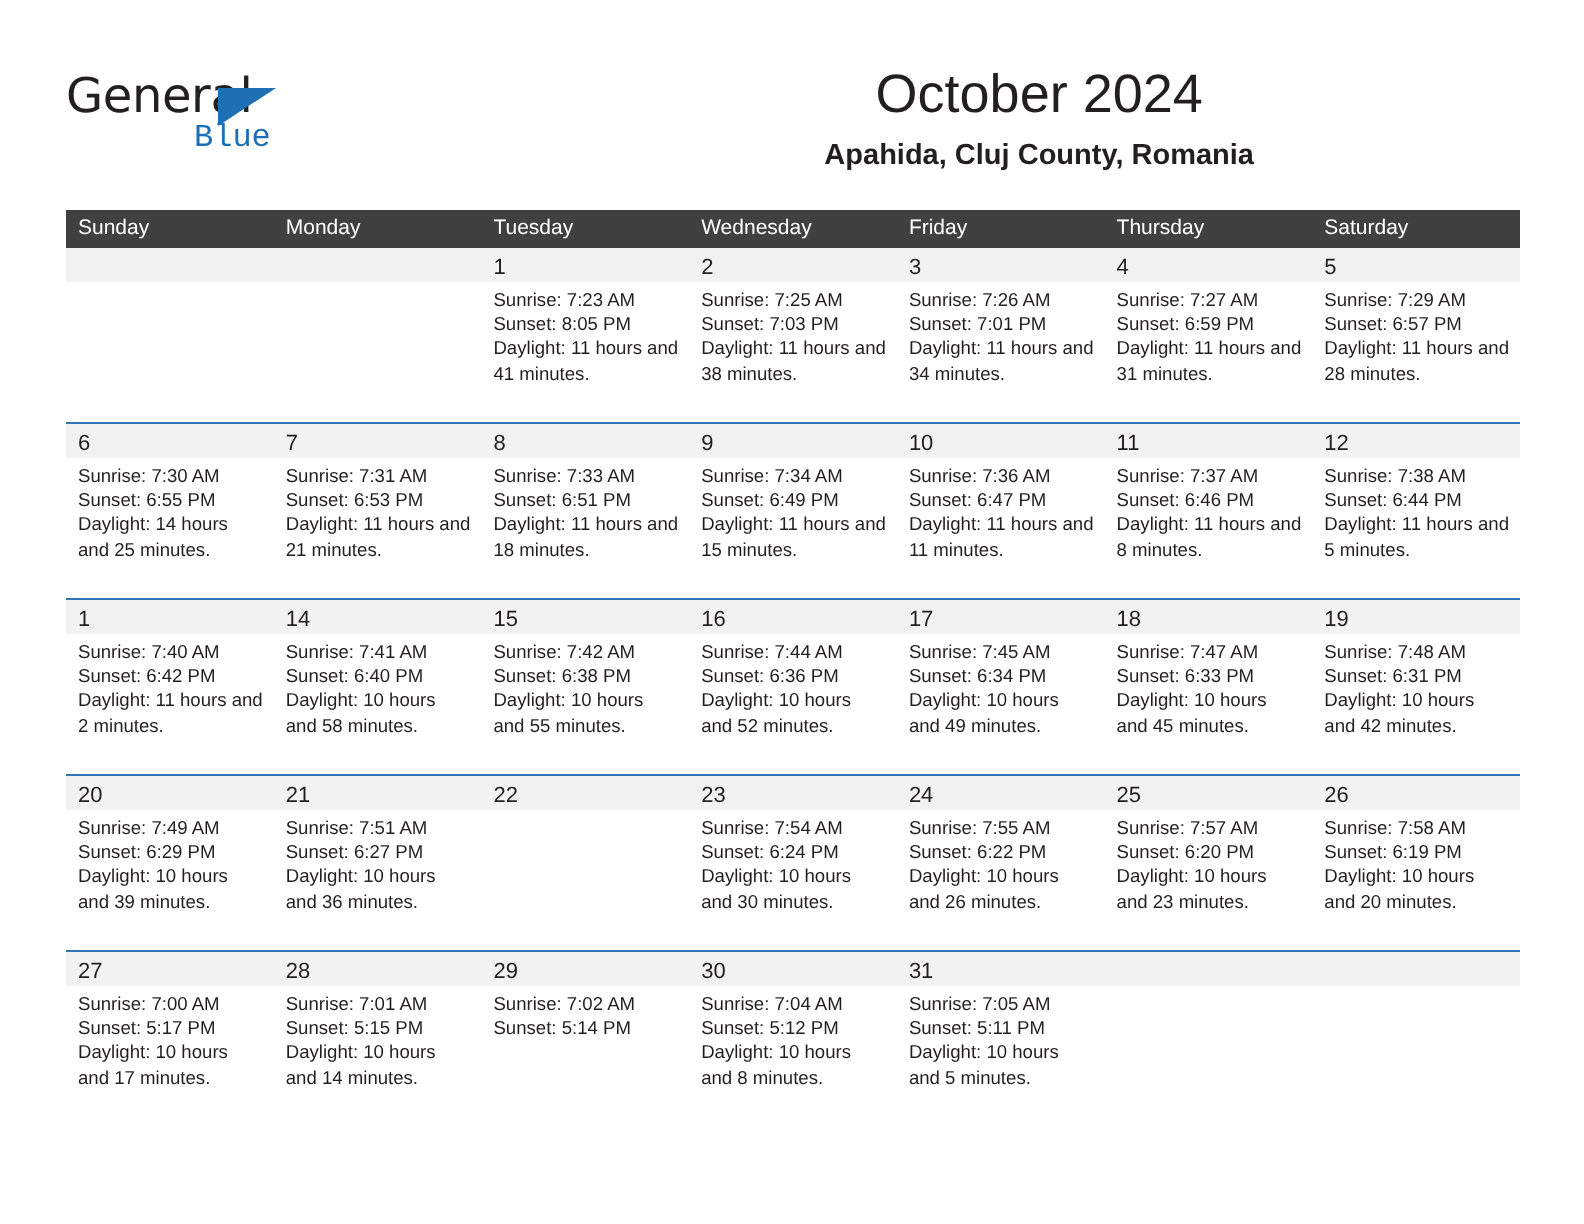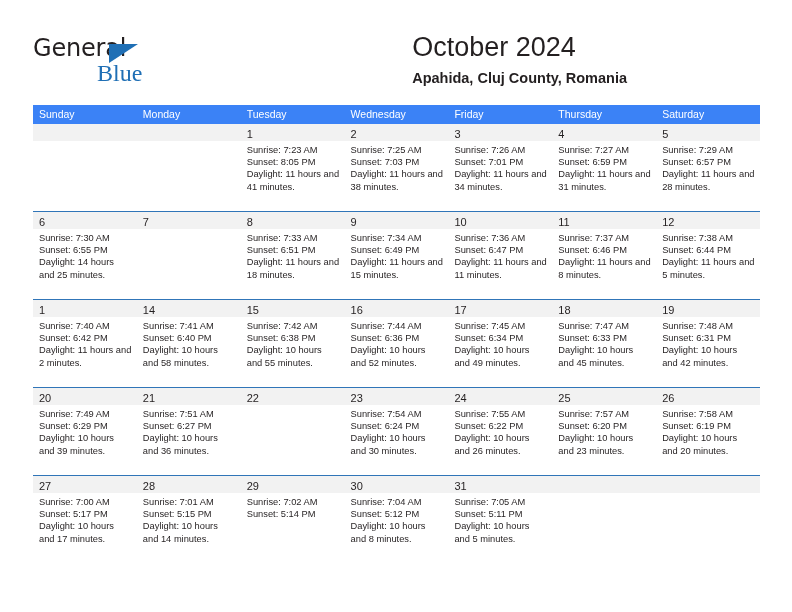--- a/index.html
+++ b/index.html
@@ -51,29 +51,29 @@
     top: 10px;
     width: 0;
     height: 0;
     border-left: 29px solid #1f6fb5;
     border-bottom: 19px solid transparent;
   }
   .logo-blue {
     position: absolute;
     left: 64px;
     top: 26px;
-    font-size: 24px;
+    font-size: 16px;
     color: #1f6fb5;
-    font-family: Liberation Serif, serif;
+    font-family: Liberation Mono, monospace;
   }
   .title-block {
     position: absolute;
     right: 0;
     top: 0;
-    text-align: left;
+    text-align: center;
   }
   .cal-title {
     font-size: 27px;
     font-weight: 400;
     color: #231f20;
     line-height: 34px;
     font-family: "Liberation Sans", sans-serif;
   }
   .cal-subtitle {
     font-size: 14.5px;
@@ -86,21 +86,21 @@
 
   
   .calendar {
     position: absolute;
     left: 33px;
     top: 105px;
     width: 727px;
   }
   .weekday-row {
     display: flex;
-    background: #3b82f6;
+    background: #404040;
     height: 19px;
   }
   .weekday {
     flex: 1 1 0;
     color: #ffffff;
     font-size: 10.5px;
     line-height: 19px;
     padding-left: 6px;
     box-sizing: border-box;
     white-space: nowrap;
@@ -225,20 +225,25 @@
           <div class="day">
             <div class="day-num-band"><span class="day-num">6</span></div>
             <div class="day-body">
               <div class="day-line">Sunrise: 7:30 AM</div>
               <div class="day-line">Sunset: 6:55 PM</div>
               <div class="day-line wrap">Daylight: 14 hours and 25 minutes.</div>
             </div>
           </div>
           <div class="day">
             <div class="day-num-band"><span class="day-num">7</span></div>
+            <div class="day-body">
+              <div class="day-line">Sunrise: 7:31 AM</div>
+              <div class="day-line">Sunset: 6:53 PM</div>
+              <div class="day-line wrap">Daylight: 11 hours and 21 minutes.</div>
+            </div>
           </div>
           <div class="day">
             <div class="day-num-band"><span class="day-num">8</span></div>
             <div class="day-body">
               <div class="day-line">Sunrise: 7:33 AM</div>
               <div class="day-line">Sunset: 6:51 PM</div>
               <div class="day-line wrap">Daylight: 11 hours and 18 minutes.</div>
             </div>
           </div>
           <div class="day">

